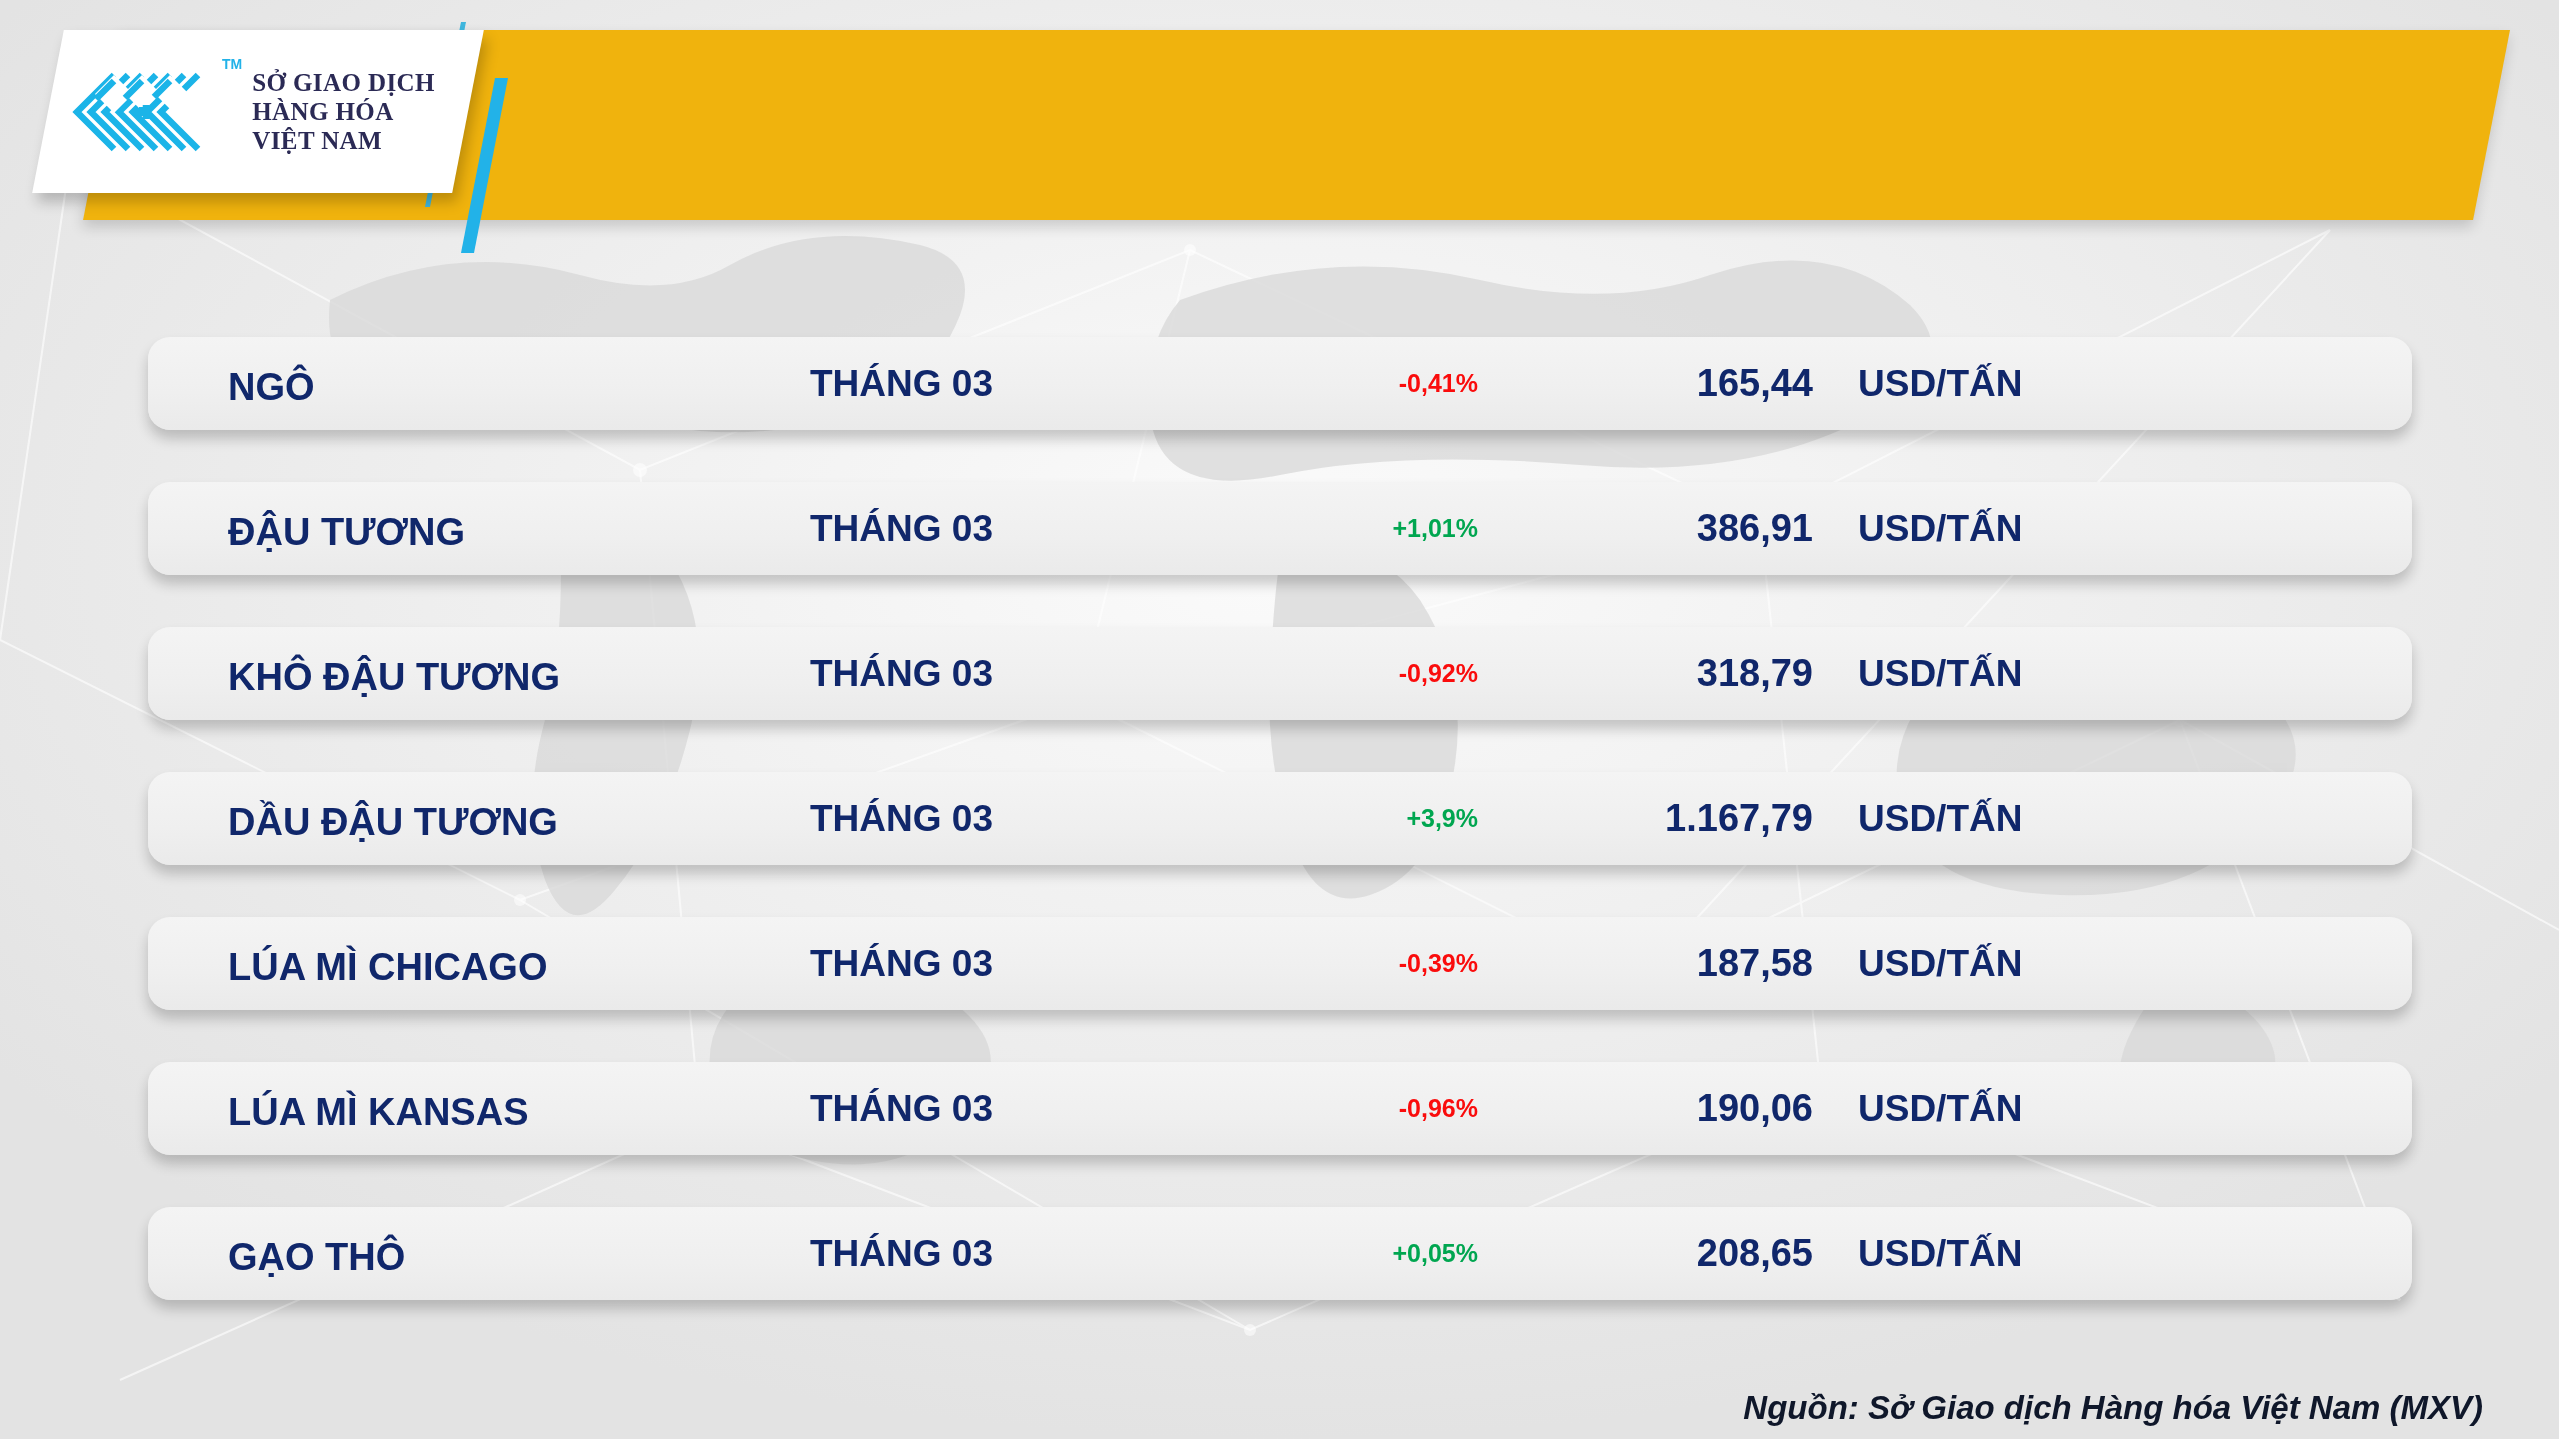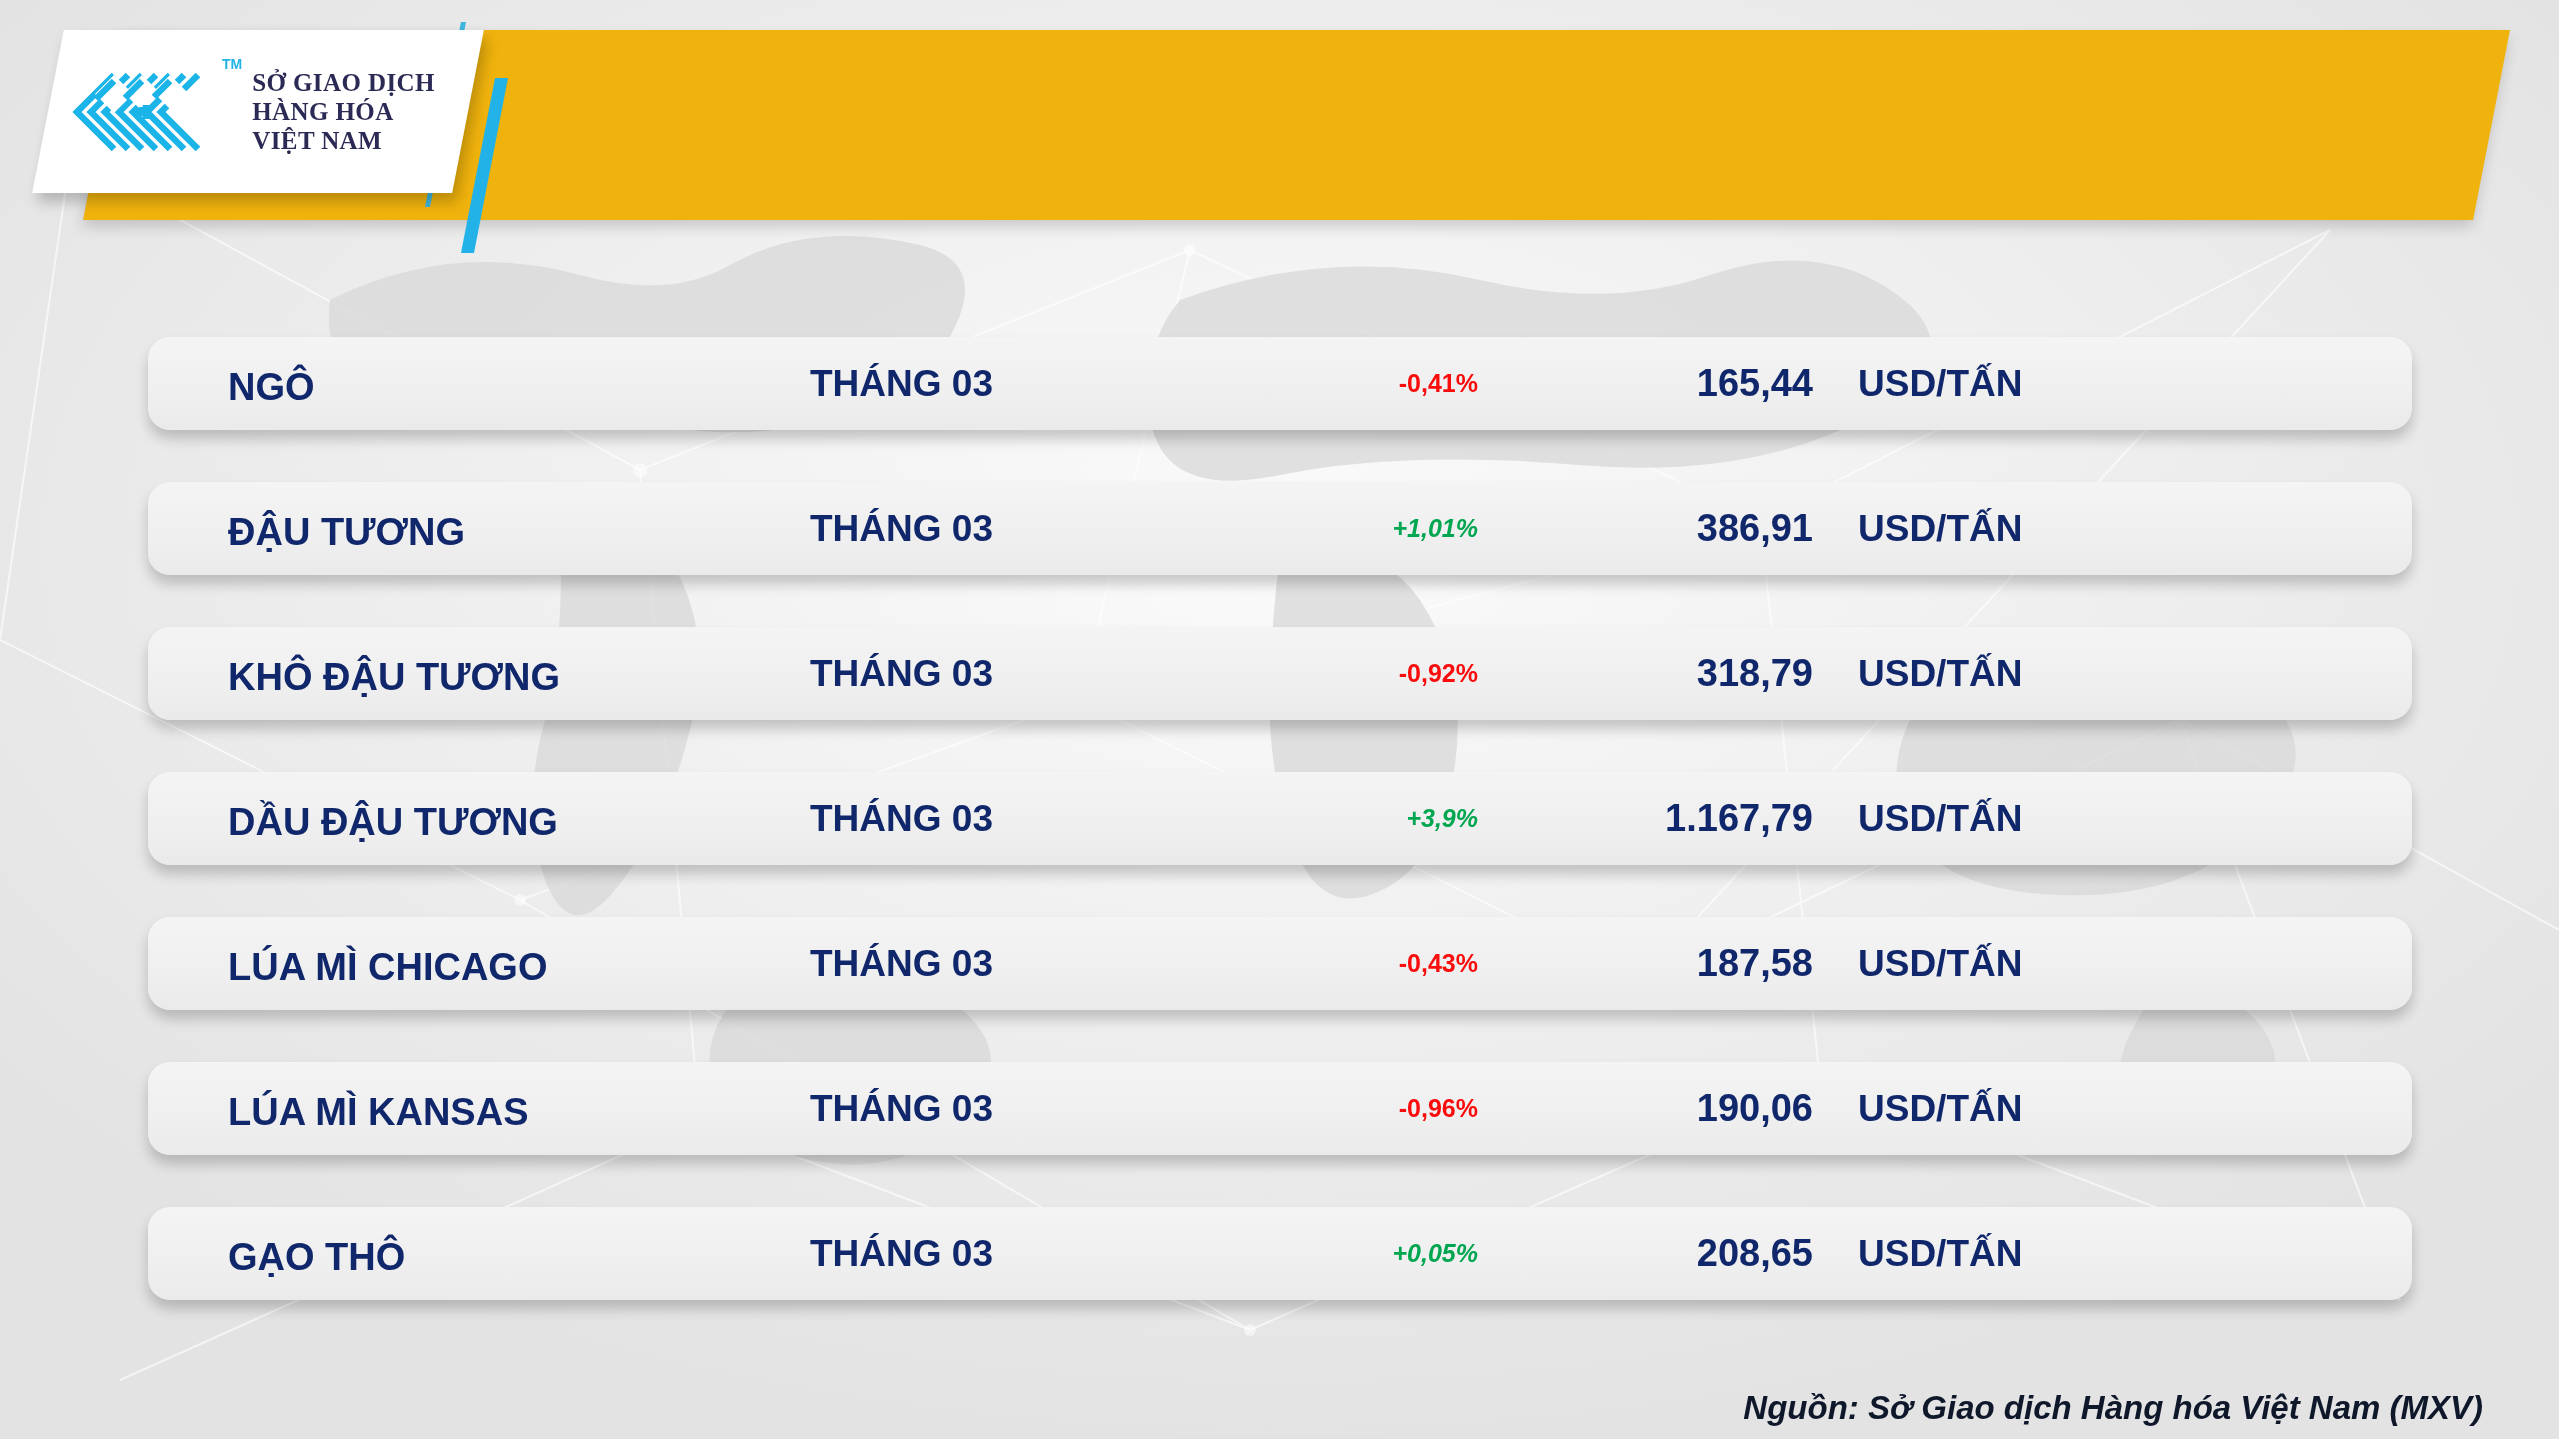--- a/index.html
+++ b/index.html
@@ -125,21 +125,21 @@
     font-weight:bold;
     font-stretch:condensed;
     white-space:nowrap;
   }
   .c-name   { position:absolute; left:80px;  font-size:38px;margin-top:8px; }
   .c-month  { position:absolute; left:662px; font-size:37px; }
   .c-change { position:absolute; left:1105px; width:225px; text-align:right; font-size:25px; }
   .c-price  { position:absolute; left:1395px; width:270px; text-align:right; font-size:38px; }
   .c-unit   { position:absolute; left:1710px; font-size:37px; }
 
-  .up   { color:#00a650;font-style:italic; }
+  .up   { color:#00a650; }
   .down { color:#fa0c0c; }
 
   
   .footer {
     position:absolute;
     right:76px; bottom:12px;
     color:#0f172a;
     font-weight:bold;
     font-style:italic;
     font-size:33px;
@@ -258,21 +258,21 @@
     <div class="row">
       <div class="c-name">DẦU ĐẬU TƯƠNG</div>
       <div class="c-month">THÁNG 03</div>
       <div class="c-change up">+3,9%</div>
       <div class="c-price">1.167,79</div>
       <div class="c-unit">USD/TẤN</div>
     </div>
     <div class="row">
       <div class="c-name">LÚA MÌ CHICAGO</div>
       <div class="c-month">THÁNG 03</div>
-      <div class="c-change down">-0,43%</div>
+      <div class="c-change down">-0,39%</div>
       <div class="c-price">187,58</div>
       <div class="c-unit">USD/TẤN</div>
     </div>
     <div class="row">
       <div class="c-name">LÚA MÌ KANSAS</div>
       <div class="c-month">THÁNG 03</div>
       <div class="c-change down">-0,96%</div>
       <div class="c-price">190,06</div>
       <div class="c-unit">USD/TẤN</div>
     </div>

